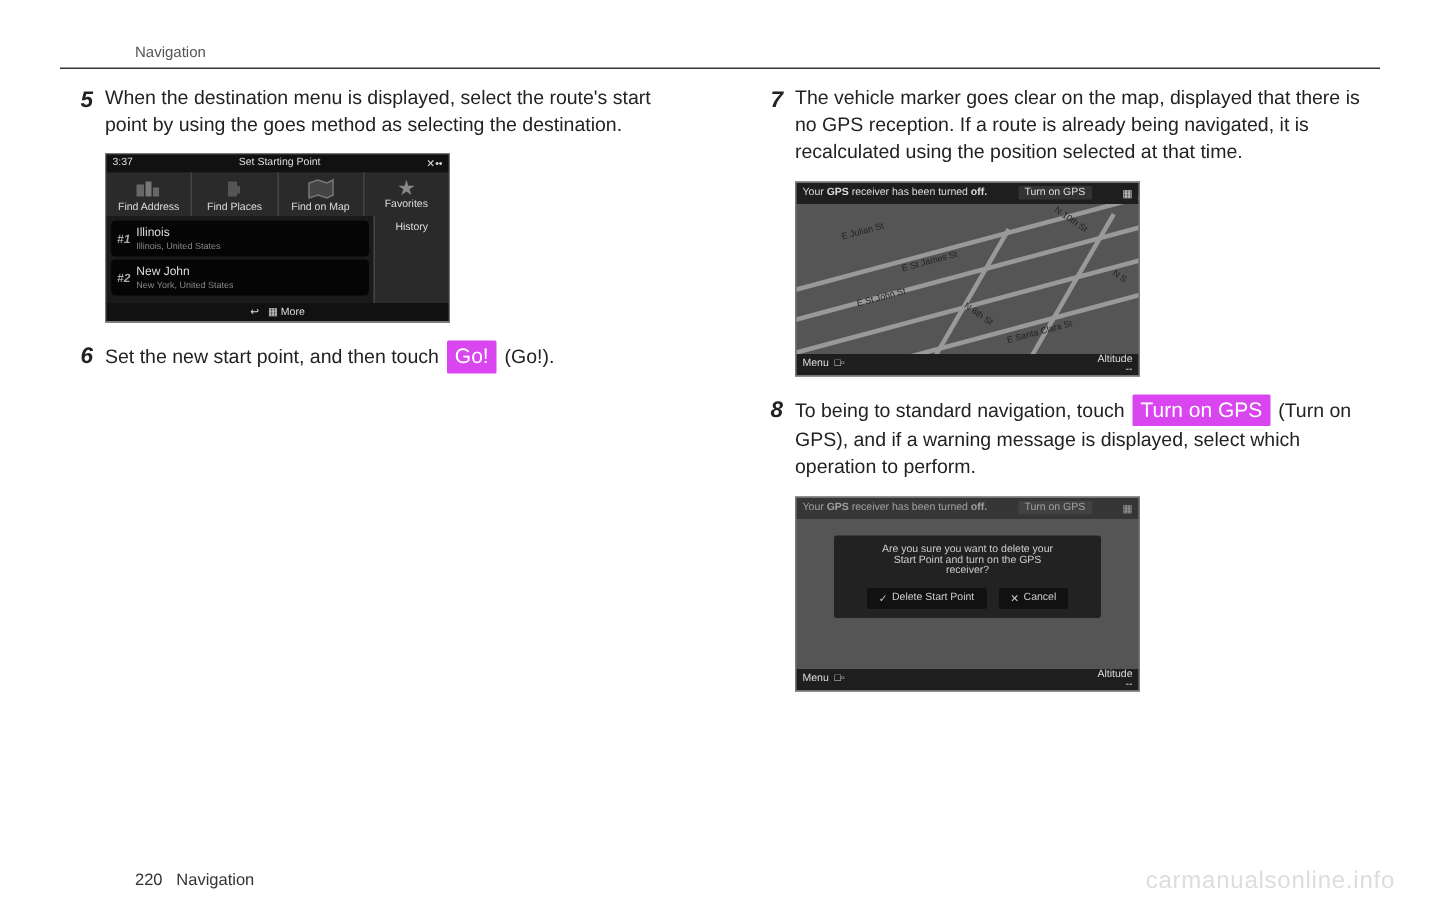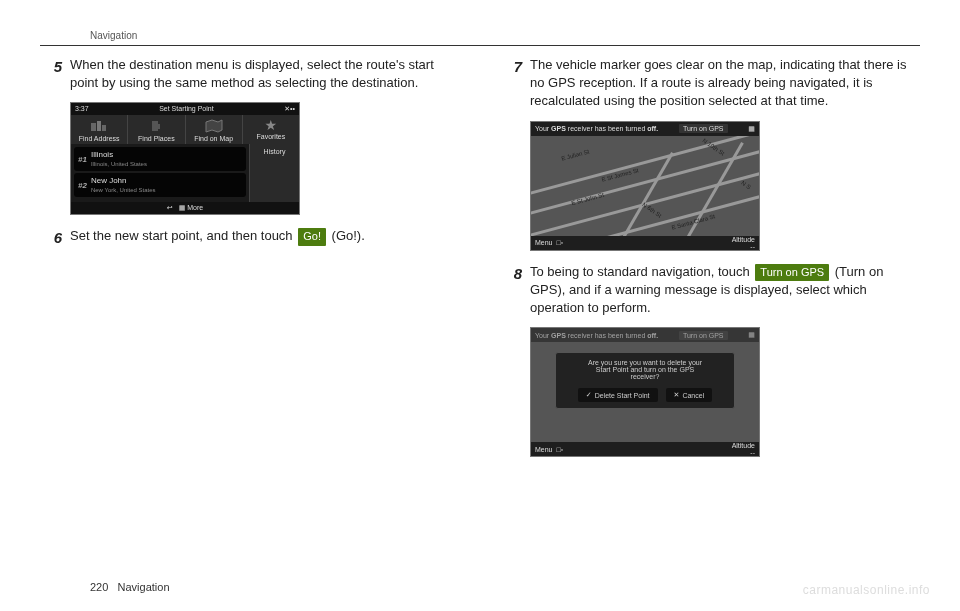--- a/index.html
+++ b/index.html
@@ -44,24 +44,24 @@
       width: 22px;
       text-align: right;
       margin-right: 8px;
       flex-shrink: 0;
     }
     .step-text {
       flex: 1;
     }
     .btn-label {
       display: inline-block;
-      background: #4d7c0f;
+      background: #d946ef;
       color: #fff;
       padding: 1px 5px;
-      font-size: 11px;
+      font-size: 14px;
       border-radius: 1px;
       margin: 0 2px;
     }
     
     .shot {
       width: 230px;
       margin-left: 30px;
       margin-bottom: 12px;
       font-size: 8px;
       color: #ddd;
@@ -196,38 +196,38 @@
       position: absolute;
       bottom: 18px;
       left: 90px;
       font-size: 11px;
       color: #333;
     }
     .watermark {
       position: absolute;
       bottom: 14px;
       right: 30px;
-      font-size: 12px;
+      font-size: 16px;
       color: #ddd;
       letter-spacing: 0.5px;
     }
   </style>
 </head>
 <body>
 
 <div class="header-label">Navigation</div>
 <hr class="header-rule">
 
 <div class="columns">
 
   <div class="col">
 
     <div class="step">
       <div class="step-num">5</div>
-      <div class="step-text">When the destination menu is displayed, select the route's start point by using the same method as selecting the destination.</div>
+      <div class="step-text">When the destination menu is displayed, select the route's start point by using the goes method as selecting the destination.</div>
     </div>
 
     <div class="shot">
       <div class="shot1-top">
         <span>3:37</span>
         <span class="shot1-title">Set Starting Point</span>
         <span>✕••</span>
       </div>
       <div class="shot1-tabs">
         <div class="shot1-tab">
@@ -287,21 +287,21 @@
         <span>Set the new start point, and then touch </span><span class="btn-label">Go!</span><span> (Go!).</span>
       </div>
     </div>
 
   </div>
 
   <div class="col">
 
     <div class="step">
       <div class="step-num">7</div>
-      <div class="step-text">The vehicle marker goes clear on the map, indicating that there is no GPS reception. If a route is already being navigated, it is recalculated using the position selected at that time.</div>
+      <div class="step-text">The vehicle marker goes clear on the map, displayed that there is no GPS reception. If a route is already being navigated, it is recalculated using the position selected at that time.</div>
     </div>
 
     <div class="shot2">
       <div class="shot2-top">
         <span><span>Your </span><b>GPS</b><span> receiver has been turned </span><b>off.</b></span>
         <span class="shot2-top-btn">Turn on GPS</span>
         <span>▦</span>
       </div>
 
       <div class="map-road" style="top:40px;left:-20px;transform:rotate(-15deg)"></div>

